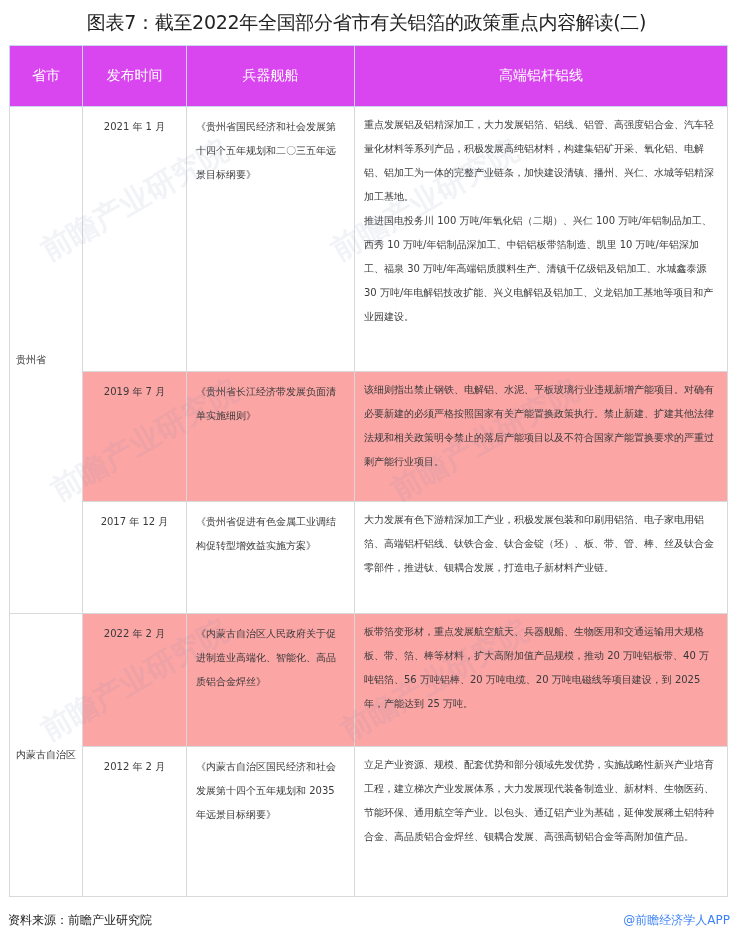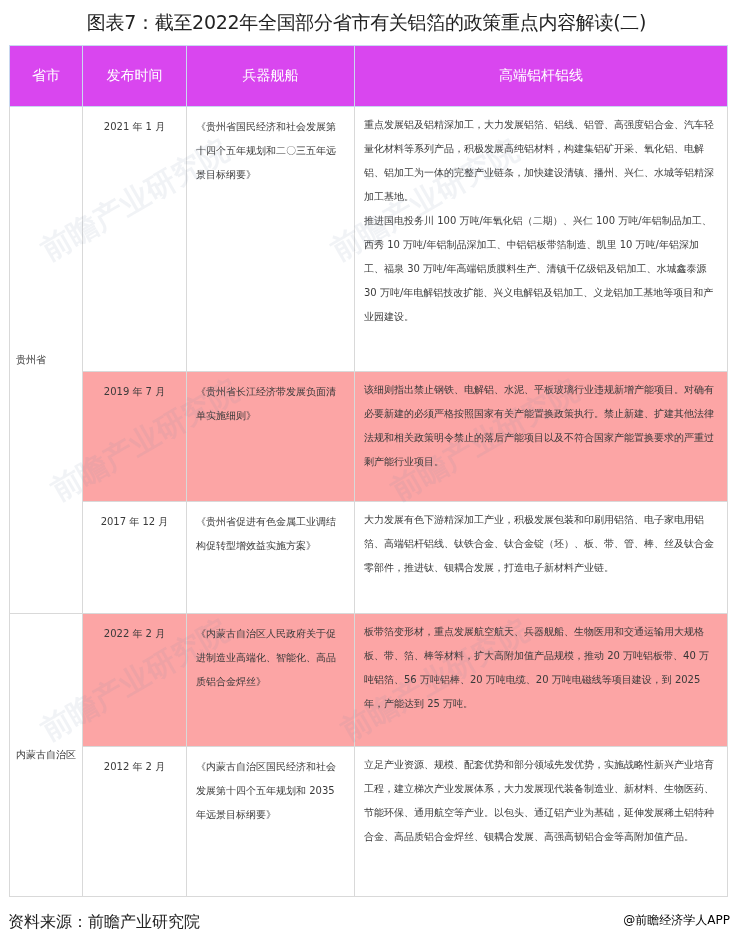--- a/index.html
+++ b/index.html
@@ -12,22 +12,22 @@
   th, td { border: 1px solid #d9d9d9; }
   th { background: #d946ef; color: #fff; font-weight: normal; font-size: 14px; height: 58px;
        border-color: #c9d8ef; }
   td { font-size: 10px; line-height: 24px; vertical-align: top; padding: 6px 9px 6px 9px;
        color: #3a3a3a; }
   td.prov { text-align: left; vertical-align: middle; padding: 0 6px; }
   td.date { text-align: center; padding-top: 8px; }
   td.name { padding-top: 8px; margin-top: 48px; }
   tr.shaded td.date, tr.shaded td.name, tr.shaded td.content { background: #fca5a5; }
   b { font-weight: normal; color: #333; }
-  .footer-left { position: absolute; top: 912px; left: 8px; font-size: 16px; color: #222; }
-  .footer-right { position: absolute; top: 912px; right: 3px; font-size: 12px; color: #000000; }
+  .footer-left { position: absolute; top: 912px; left: 8px; font-size: 12px; color: #222; }
+  .footer-right { position: absolute; top: 912px; right: 3px; font-size: 12px; color: #3b82f6; }
   .watermark { position: absolute; color: rgba(120,140,170,0.10); font-size: 30px; font-weight: bold;
                transform: rotate(-30deg); pointer-events: none; white-space: nowrap; }
 </style>
 </head>
 <body>
 
 <div class="title">图表7：截至2022年全国部分省市有关铝箔的政策重点内容解读(二)</div>
 
 <table>
   <colgroup>

